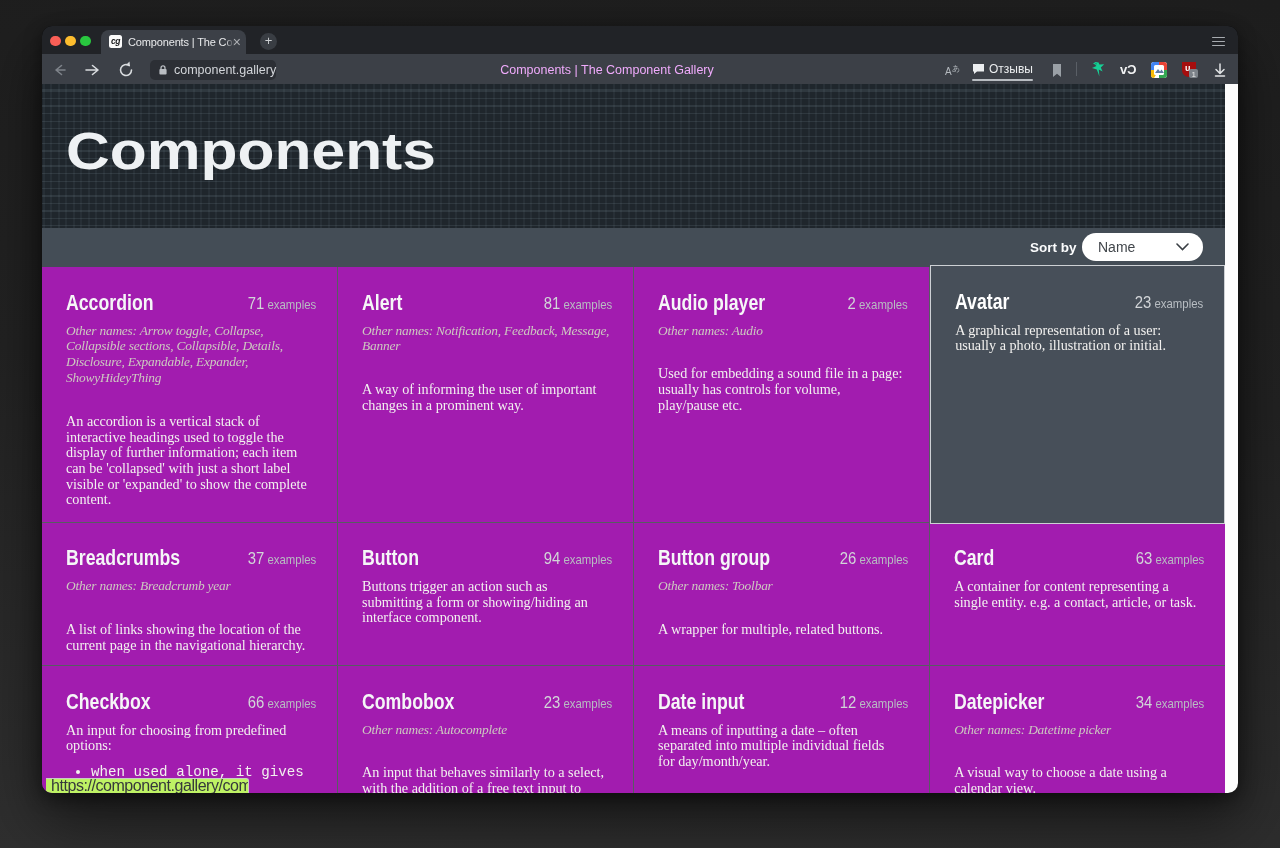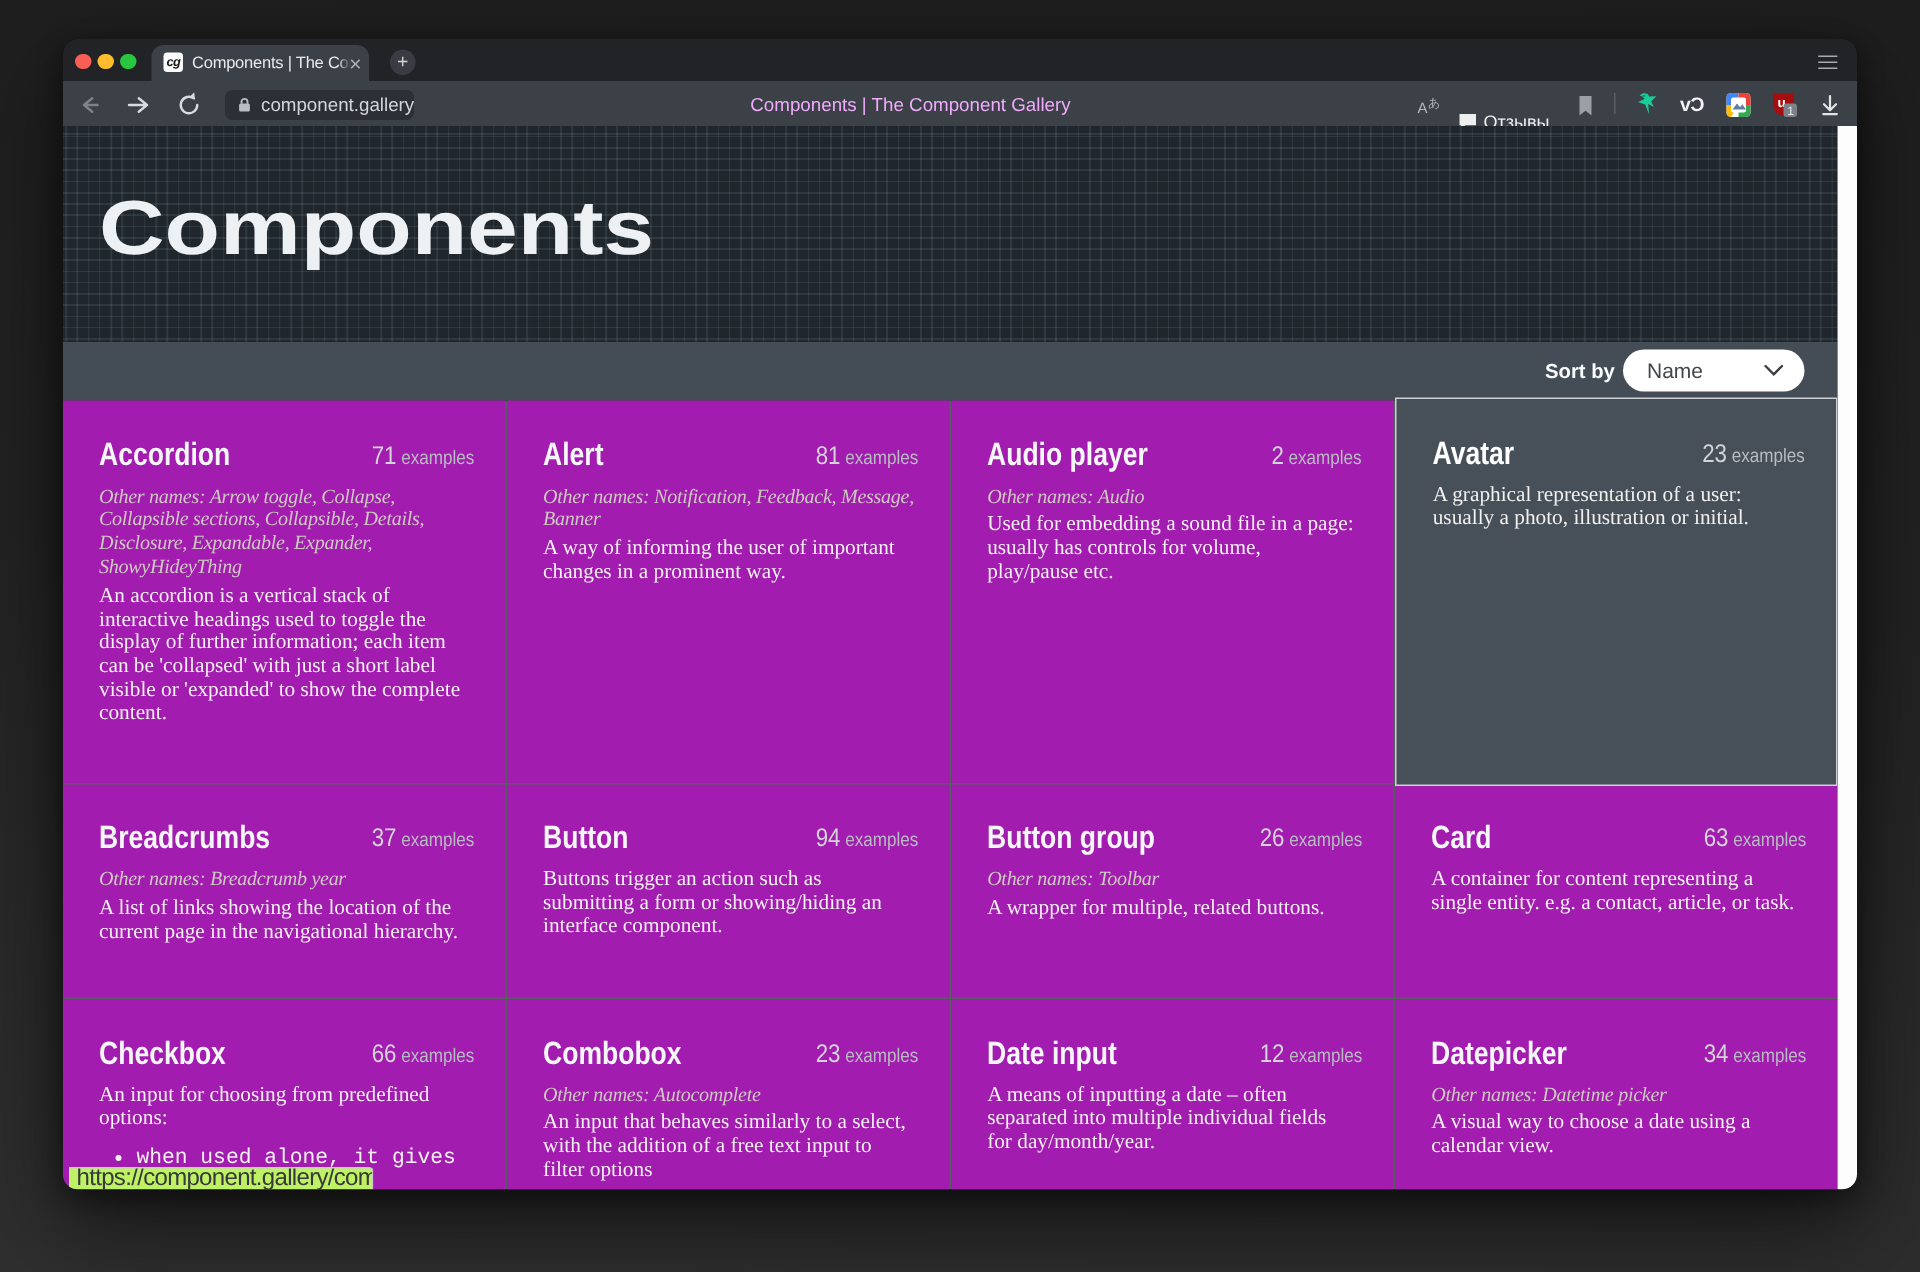--- a/index.html
+++ b/index.html
@@ -48,21 +48,21 @@
   #urlpill {
     position:absolute; left:108px; top:6px; width:126px; height:20px;
     background:#2c2f35; border-radius:5px;
   }
   #urlpill .txt { position:absolute; left:24px; top:0; line-height:20px; font-size:12.5px; color:#d3d6da; }
   #pagetitle {
     position:absolute; left:-33px; top:1px; width:100%; text-align:center; line-height:30px;
     font-size:12.5px; color:#f0abfc;
   }
   .nbicon { position:absolute; top:0; height:30px; }
-  #otz { position:absolute; left:930px; top:13px; height:28px; font-size:12px; color:#eceef0; line-height:28px; }
+  #otz { position:absolute; left:930px; top:1px; height:28px; font-size:12px; color:#eceef0; line-height:28px; }
   #otz .ul { position:absolute; left:0px; right:0px; bottom:2px; height:2px; background:#b9bdc2; border-radius:1px; }
   
   #content { position:absolute; left:0; top:58px; width:100%; height:709px; background:#050505; }
   #scrollbar { position:absolute; right:0; top:0; width:13px; height:100%; background:#fdfdfd; }
   #page { position:absolute; left:0; top:0; width:1183px; height:709px; overflow:hidden; }
   #gridhead {
     position:absolute; left:0; top:0; width:100%; height:144px;
     background:
       repeating-linear-gradient(90deg, rgba(158,178,192,.13) 0 1px, transparent 1px 7.5px),
       repeating-linear-gradient(0deg, rgba(158,178,192,.13) 0 1px, transparent 1px 7.5px),
@@ -88,21 +88,21 @@
   .card .ex { position:absolute; top:26.5px; right:21px; font-size:13px; color:#b8bdc2; line-height:20px; transform:scaleX(0.875); transform-origin:100% 0; }
   .card .ex b { font-size:17px; font-weight:400; color:#d2d5d8; letter-spacing:0; }
   .card .oth {
     font-family:"Liberation Serif", serif; font-style:italic; font-size:13.4px; line-height:15.9px;
     letter-spacing:-0.2px; color:#cdc9c0; margin-top:8px;
   }
   .card .bod {
     font-family:"Liberation Serif", serif; font-size:14.2px; line-height:15.6px;
     color:#f2f1ef; margin-top:9px;
   }
-  .card .oth + .bod { margin-top:4px; }
+  .card .oth + .bod { margin-top:28px; }
   .card ul { margin:11.3px 0 0 25px; font-family:Liberation Mono, monospace; font-size:14.2px; line-height:15.6px; color:#f2f1ef; }
   #avatar-card {
     background:#474f59; border:1.5px solid #cdd0d4;
     top:-2px; height:calc(100% + 4.4px); z-index:2;
   }
   #avatar-card h2 { color:#ffffff; }
   
   #tooltip {
     position:absolute; left:4px; top:694px; width:203px; height:15px; background:#bef264;
     border:1px solid #c9c9c9; border-left:none; border-bottom:none; border-radius:0 3px 0 0;

